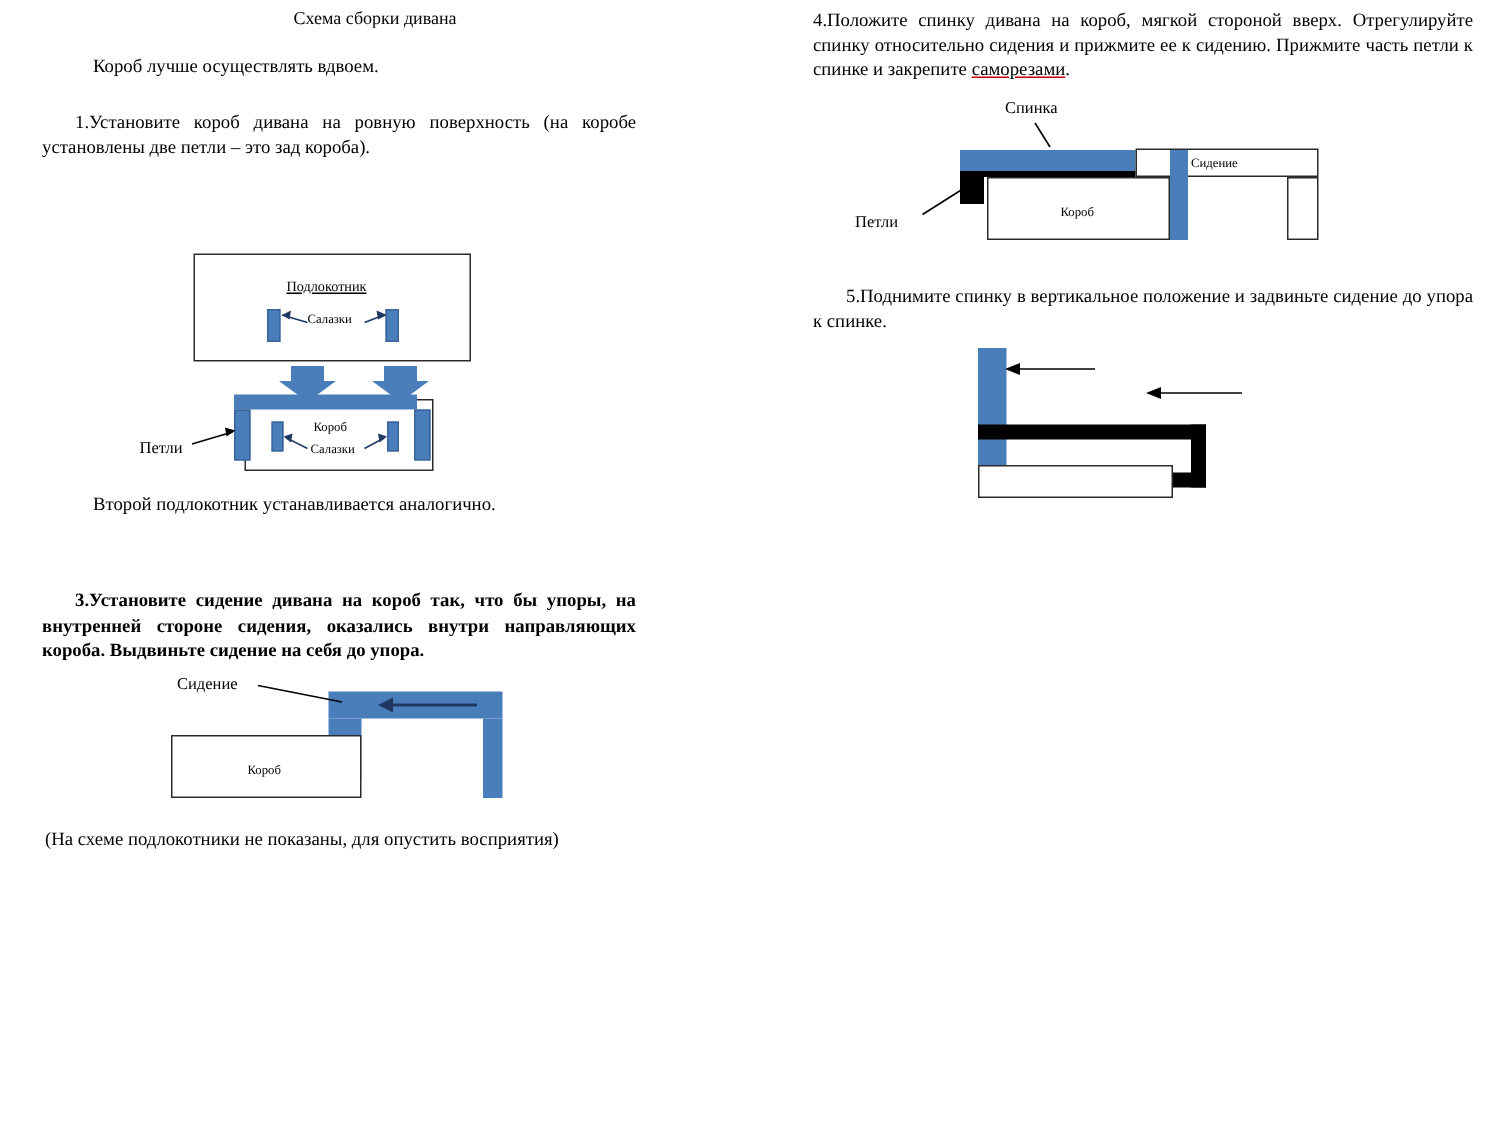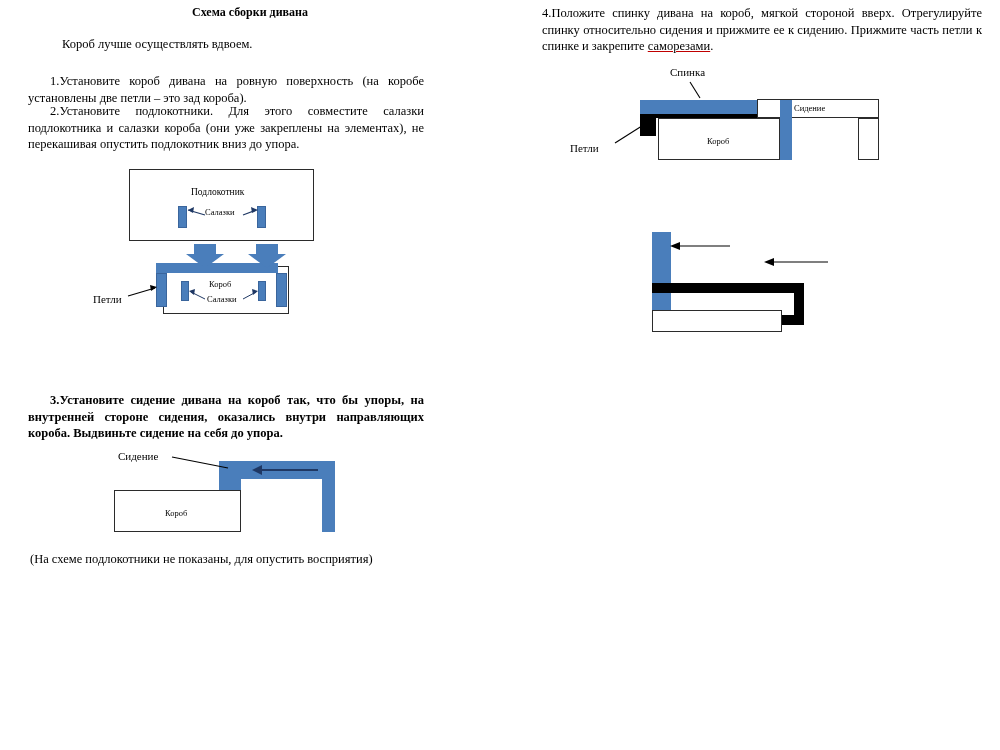--- a/index.html
+++ b/index.html
@@ -27,21 +27,21 @@
   .col-right {
     position: absolute;
     left: 500px; top: 0;
     width: 500px; height: 542px;
   }
   .title {
     position: absolute;
     left: 0; top: 5px;
     width: 500px;
     text-align: center;
-    font-weight: bold;
+    font-weight: normal;
     font-size: 12px;
     font-family: "Liberation Serif", serif;
   }
   .para {
     position: absolute;
     font-size: 12.5px;
     line-height: 1.32;
     text-align: justify;
     font-family: "Liberation Serif", serif;
   }
@@ -93,43 +93,43 @@
 <div class="page">
 
   <div class="col-left">
 
     <div class="title">Схема сборки дивана</div>
 
     <div class="para" style="left:62px; top:36px; width:380px;">Короб лучше осуществлять вдвоем.</div>
 
     <div class="para ind" style="left:28px; top:61px; width:396px;margin-top:12px;">1.Установите короб дивана на ровную поверхность (на коробе установлены две петли – это зад короба).</div>
 
-    <div class="para ind" style="left:28px; top:103px; width:396px;">2.Установите подлокотники. Для этого совместите салазки подлокотника и салазки короба (они уже закреплены на элементах), не перекашивая опустить подлокотник вниз до упора.</div>
 
     <div class="fig">
       <div class="box" style="left:129px; top:169px; width:185px; height:72px;"></div>
-      <div class="lbl" style="left:191px; top:187px;">Подлокотник</div>
+      <div class="lbl" style="left:191px; top:187px;text-decoration:underline;">Подлокотник</div>
       <div class="blue bordered" style="left:178px; top:206px; width:9px; height:22px;"></div>
       <div class="blue bordered" style="left:257px; top:206px; width:9px; height:22px;"></div>
       <div class="lbl sm" style="left:205px; top:207px;">Салазки</div>
     </div>
 
     <div class="fig">
       <div class="box" style="left:163px; top:266px; width:126px; height:48px;"></div>
       <div class="blue" style="left:156px; top:263px; width:122px; height:10px;"></div>
       <div class="blue bordered" style="left:156px; top:273px; width:11px; height:34px;"></div>
       <div class="blue bordered" style="left:276px; top:273px; width:11px; height:34px;"></div>
       <div class="lbl sm" style="left:209px; top:279px;">Короб</div>
       <div class="lbl sm" style="left:181px; top:282px;"></div>
       <div class="blue bordered" style="left:181px; top:281px; width:8px; height:20px;"></div>
       <div class="blue bordered" style="left:258px; top:281px; width:8px; height:20px;"></div>
       <div class="lbl sm" style="left:207px; top:294px;">Салазки</div>
       <div class="lbl md" style="left:93px; top:293px;">Петли</div>
     </div>
 
+    <div class="caption" style="left:62px; top:329px;">Второй подлокотник устанавливается аналогично.</div>
 
     <div class="para ind" style="left:28px; top:392px; width:396px;font-weight:bold;">3.Установите сидение дивана на короб так, что бы упоры, на внутренней стороне сидения, оказались внутри  направляющих короба. Выдвиньте сидение на себя до упора.</div>
 
     <div class="fig">
       <div class="lbl md" style="left:118px; top:450px;">Сидение</div>
       <div class="blue" style="left:219px; top:461px; width:116px; height:18px;"></div>
       <div class="blue" style="left:219px; top:479px; width:22px; height:40px;"></div>
       <div class="blue" style="left:322px; top:479px; width:13px; height:53px;"></div>
       <div class="box" style="left:114px; top:490px; width:127px; height:42px;"></div>
       <div class="lbl sm" style="left:165px; top:508px;">Короб</div>
@@ -154,20 +154,21 @@
 
       <div class="box" style="left:158px; top:118px; width:122px; height:42px;"></div>
       <div class="lbl sm" style="left:207px; top:136px;">Короб</div>
 
       <div class="blue" style="left:280px; top:100px; width:12px; height:60px;"></div>
       <div class="box" style="left:358px; top:118px; width:21px; height:42px;"></div>
 
       <div class="lbl md" style="left:70px; top:142px;">Петли</div>
     </div>
 
+    <div class="para ind" style="left:42px; top:189px; width:440px;">5.Поднимите спинку в вертикальное положение и задвиньте сидение до упора к спинке.</div>
 
     <div class="fig">
       <div class="blue" style="left:152px; top:232px; width:19px; height:78px;"></div>
       <div class="black" style="left:152px; top:283px; width:152px; height:10px;"></div>
       <div class="black" style="left:294px; top:283px; width:10px; height:42px;"></div>
       <div class="black" style="left:152px; top:315px; width:152px; height:10px;"></div>
       <div class="box" style="left:152px; top:310px; width:130px; height:22px; border-width:1.6px;"></div>
     </div>
   </div>
 

